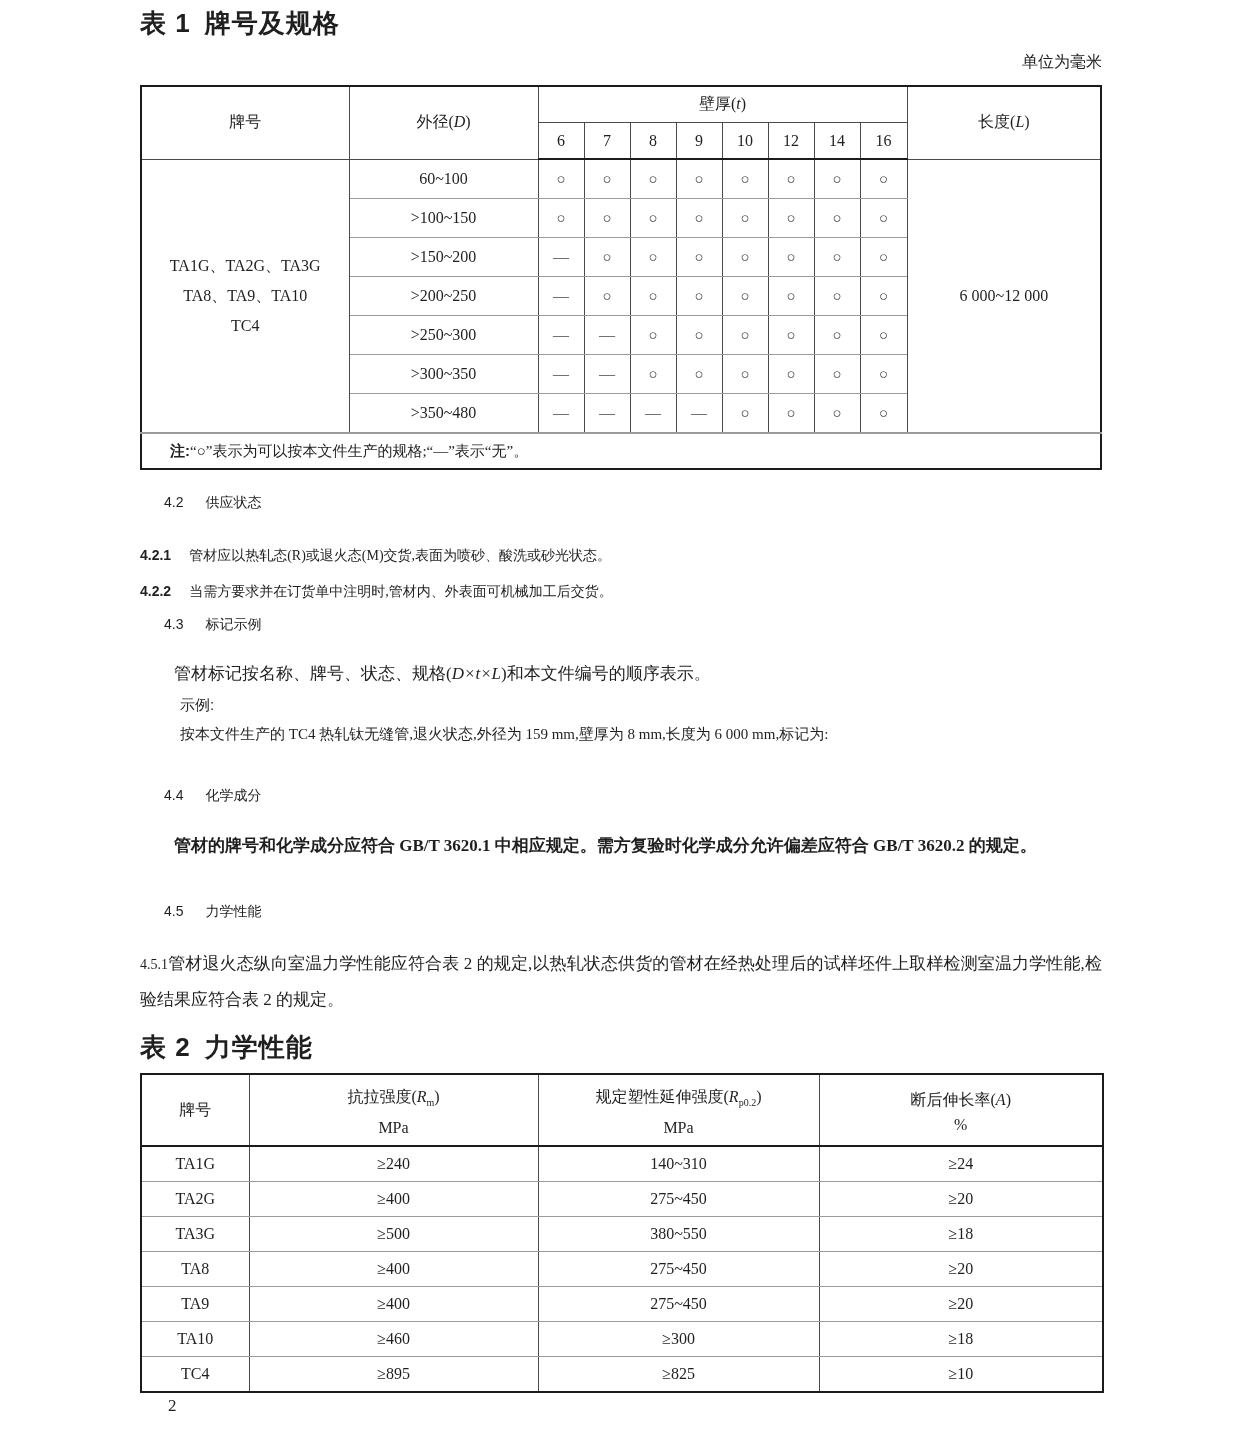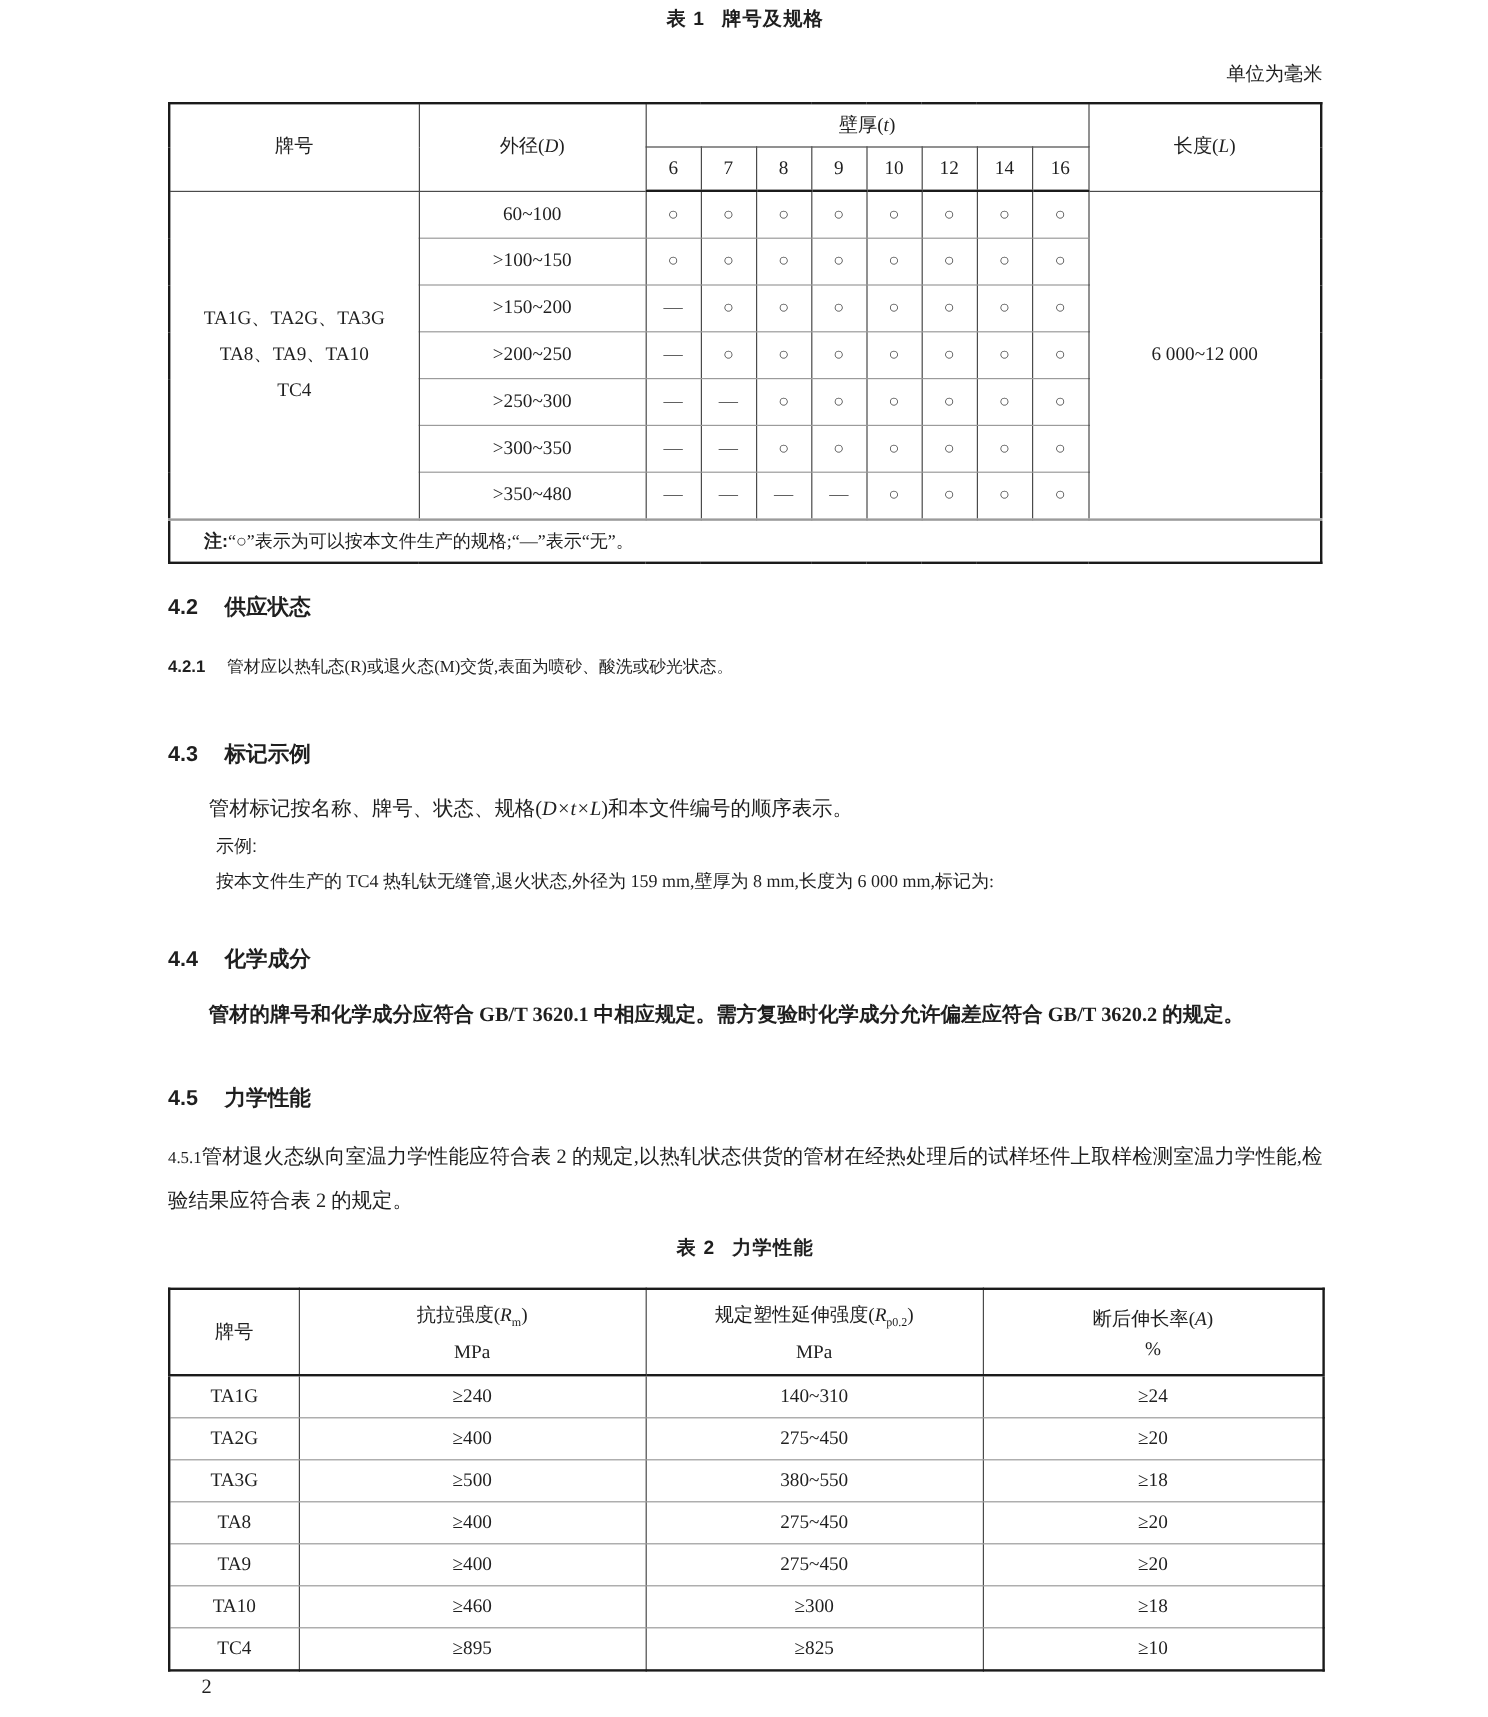--- a/index.html
+++ b/index.html
@@ -6,21 +6,21 @@
   .page{
     position:relative;width:1240px;height:1431px;background:#ffffff;
     font-family:"Liberation Serif","DejaVu Serif",serif;color:#1f1f1f;
     margin:0 auto;overflow:hidden;
   }
   .abs{position:absolute;}
   .content-x{left:140px;width:962px;}
 
   .tbl-title{
     font-family:"Liberation Sans","DejaVu Sans",sans-serif;
-    font-weight:bold;font-size:16px;text-align:center;letter-spacing:1px;
+    font-weight:bold;font-size:26px;text-align:left;letter-spacing:1px;
   }
   .tbl-title .gap{display:inline-block;width:14px;}
   .unit-note{font-size:16px;text-align:right;}
 
   table{border-collapse:collapse;table-layout:fixed;width:962px;font-size:16px;}
   .std-table{border:2px solid #1b1b1b;}
   .std-table td{border:1px solid #4a4a4a;text-align:center;vertical-align:middle;padding:0;}
   .std-table thead td{border-bottom-color:#4a4a4a;}
   .std-table .hdr-bottom td{border-bottom:2px solid #1b1b1b;}
   .std-table tbody td{border-top-color:#9b9b9b;border-bottom-color:#9b9b9b;}
@@ -31,21 +31,21 @@
   .grade-line{line-height:30px;}
   .mark-circle{color:#3d3d3d;font-size:15px;}
   .mark-dash{color:#5a5a5a;}
   .note-row td{border-top:2px solid #1b1b1b;text-align:left;padding:7px 10px 7px 28px;font-size:15px;height:20px;}
   .note-label{font-family:"Liberation Sans","DejaVu Sans",sans-serif;font-weight:bold;}
   .sym{font-style:italic;font-family:"Liberation Serif","DejaVu Serif",serif;}
   sub{font-size:10px;}
 
   .sec-heading{
     font-family:"Liberation Sans","DejaVu Sans",sans-serif;
-    font-weight:bold;font-size:18px;
+    font-weight:normal;font-size:14px;margin-left:24px;
   }
   .sec-heading .num{margin-right:22px;}
   .clause{font-size:14px;line-height:35px;}
   .clause .num{font-family:"Liberation Sans","DejaVu Sans",sans-serif;font-weight:bold;margin-right:18px;}
   .para{font-size:17px;line-height:35px;text-align:justify;}
   .indent2{text-indent:34px;}
   .example-label{font-family:"Liberation Sans","DejaVu Sans",sans-serif;font-weight:normal;font-size:15px;}
   .example-line{font-size:15px;}
   .centered{text-align:center;}
   .page-num{font-size:17px;}
@@ -186,20 +186,23 @@
       </tr>
     </tbody>
   </table>
 
   <div class="abs content-x sec-heading" style="top:494px;">
     <span class="num">4.2</span><span>供应状态</span>
   </div>
   <div class="abs content-x clause" style="top:538px;">
     <span class="num">4.2.1</span><span>管材应以热轧态(R)或退火态(M)交货,表面为喷砂、酸洗或砂光状态。</span>
   </div>
+  <div class="abs content-x clause" style="top:574px;">
+    <span class="num">4.2.2</span><span>当需方要求并在订货单中注明时,管材内、外表面可机械加工后交货。</span>
+  </div>
 
   <div class="abs content-x sec-heading" style="top:616px;">
     <span class="num">4.3</span><span>标记示例</span>
   </div>
   <div class="abs content-x para indent2" style="top:656px;">
     <span>管材标记按名称、牌号、状态、规格(</span><span class="sym">D×t×L</span><span>)和本文件编号的顺序表示。</span>
   </div>
   <div class="abs example-label" style="top:696px;left:180px;">示例:</div>
   <div class="abs example-line" style="top:725px;left:180px;width:922px;">按本文件生产的 TC4 热轧钛无缝管,退火状态,外径为 159 mm,壁厚为 8 mm,长度为 6 000 mm,标记为:</div>
 

